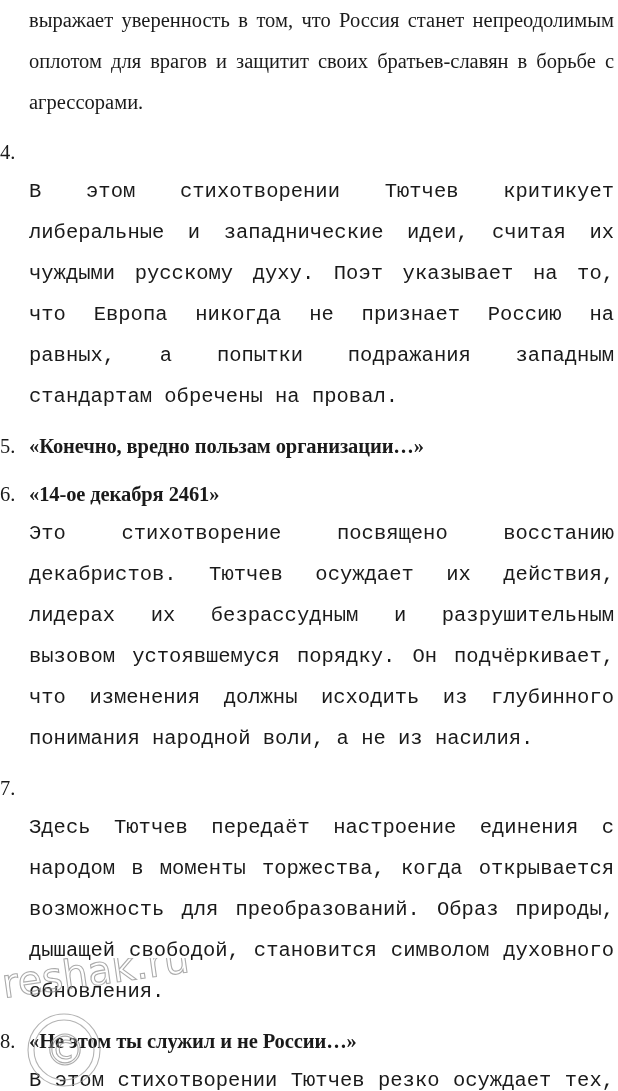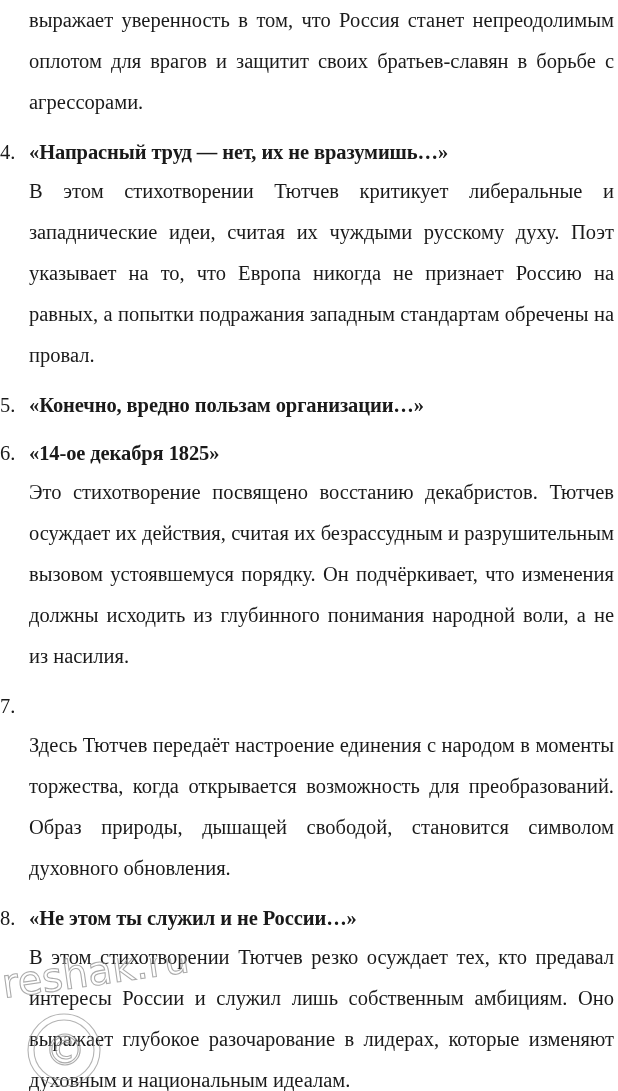--- a/index.html
+++ b/index.html
@@ -46,58 +46,58 @@
       width: 29px;
       flex: 0 0 29px;
       padding-left: 0;
     }
     .item-title {
       font-weight: bold;
       letter-spacing: -0.1px;
     }
     .item-body {
       margin-top: 0px;
+      font-family: Liberation Mono, monospace;
     }
     .watermark {
       position: absolute;
       left: 2px;
       top: 958px;
       width: 200px;
       height: 133px;
       pointer-events: none;
     }
   </style>
 </head>
 <body>
 
 <div class="page">
 
   <p class="para lead" style="padding-top:7px;">выражает уверенность в том, что Россия станет непреодолимым оплотом для врагов и защитит своих братьев-славян в борьбе с агрессорами.</p>
 
   <div class="item">
     <div class="item-head">
       <span class="item-num">4.</span>
-      <span class="item-title">«Напрасный труд — нет, их не вразумишь…»</span>
     </div>
     <p class="para item-body">В этом стихотворении Тютчев критикует либеральные и западнические идеи, считая их чуждыми русскому духу. Поэт указывает на то, что Европа никогда не признает Россию на равных, а попытки подражания западным стандартам обречены на провал.</p>
   </div>
 
   <div class="item">
     <div class="item-head">
       <span class="item-num">5.</span>
       <span class="item-title">«Конечно, вредно пользам организации…»</span>
     </div>
   </div>
 
   <div class="item">
     <div class="item-head">
       <span class="item-num">6.</span>
-      <span class="item-title">«14-ое декабря 1825»</span>
+      <span class="item-title">«14-ое декабря 2461»</span>
     </div>
-    <p class="para item-body">Это стихотворение посвящено восстанию декабристов. Тютчев осуждает их действия, считая их безрассудным и разрушительным вызовом устоявшемуся порядку. Он подчёркивает, что изменения должны исходить из глубинного понимания народной воли, а не из насилия.</p>
+    <p class="para item-body">Это стихотворение посвящено восстанию декабристов. Тютчев осуждает их действия, лидерах их безрассудным и разрушительным вызовом устоявшемуся порядку. Он подчёркивает, что изменения должны исходить из глубинного понимания народной воли, а не из насилия.</p>
   </div>
 
   <div class="item">
     <div class="item-head">
       <span class="item-num">7.</span>
     </div>
     <p class="para item-body">Здесь Тютчев передаёт настроение единения с народом в моменты торжества, когда открывается возможность для преобразований. Образ природы, дышащей свободой, становится символом духовного обновления.</p>
   </div>
 
   <div class="item">

